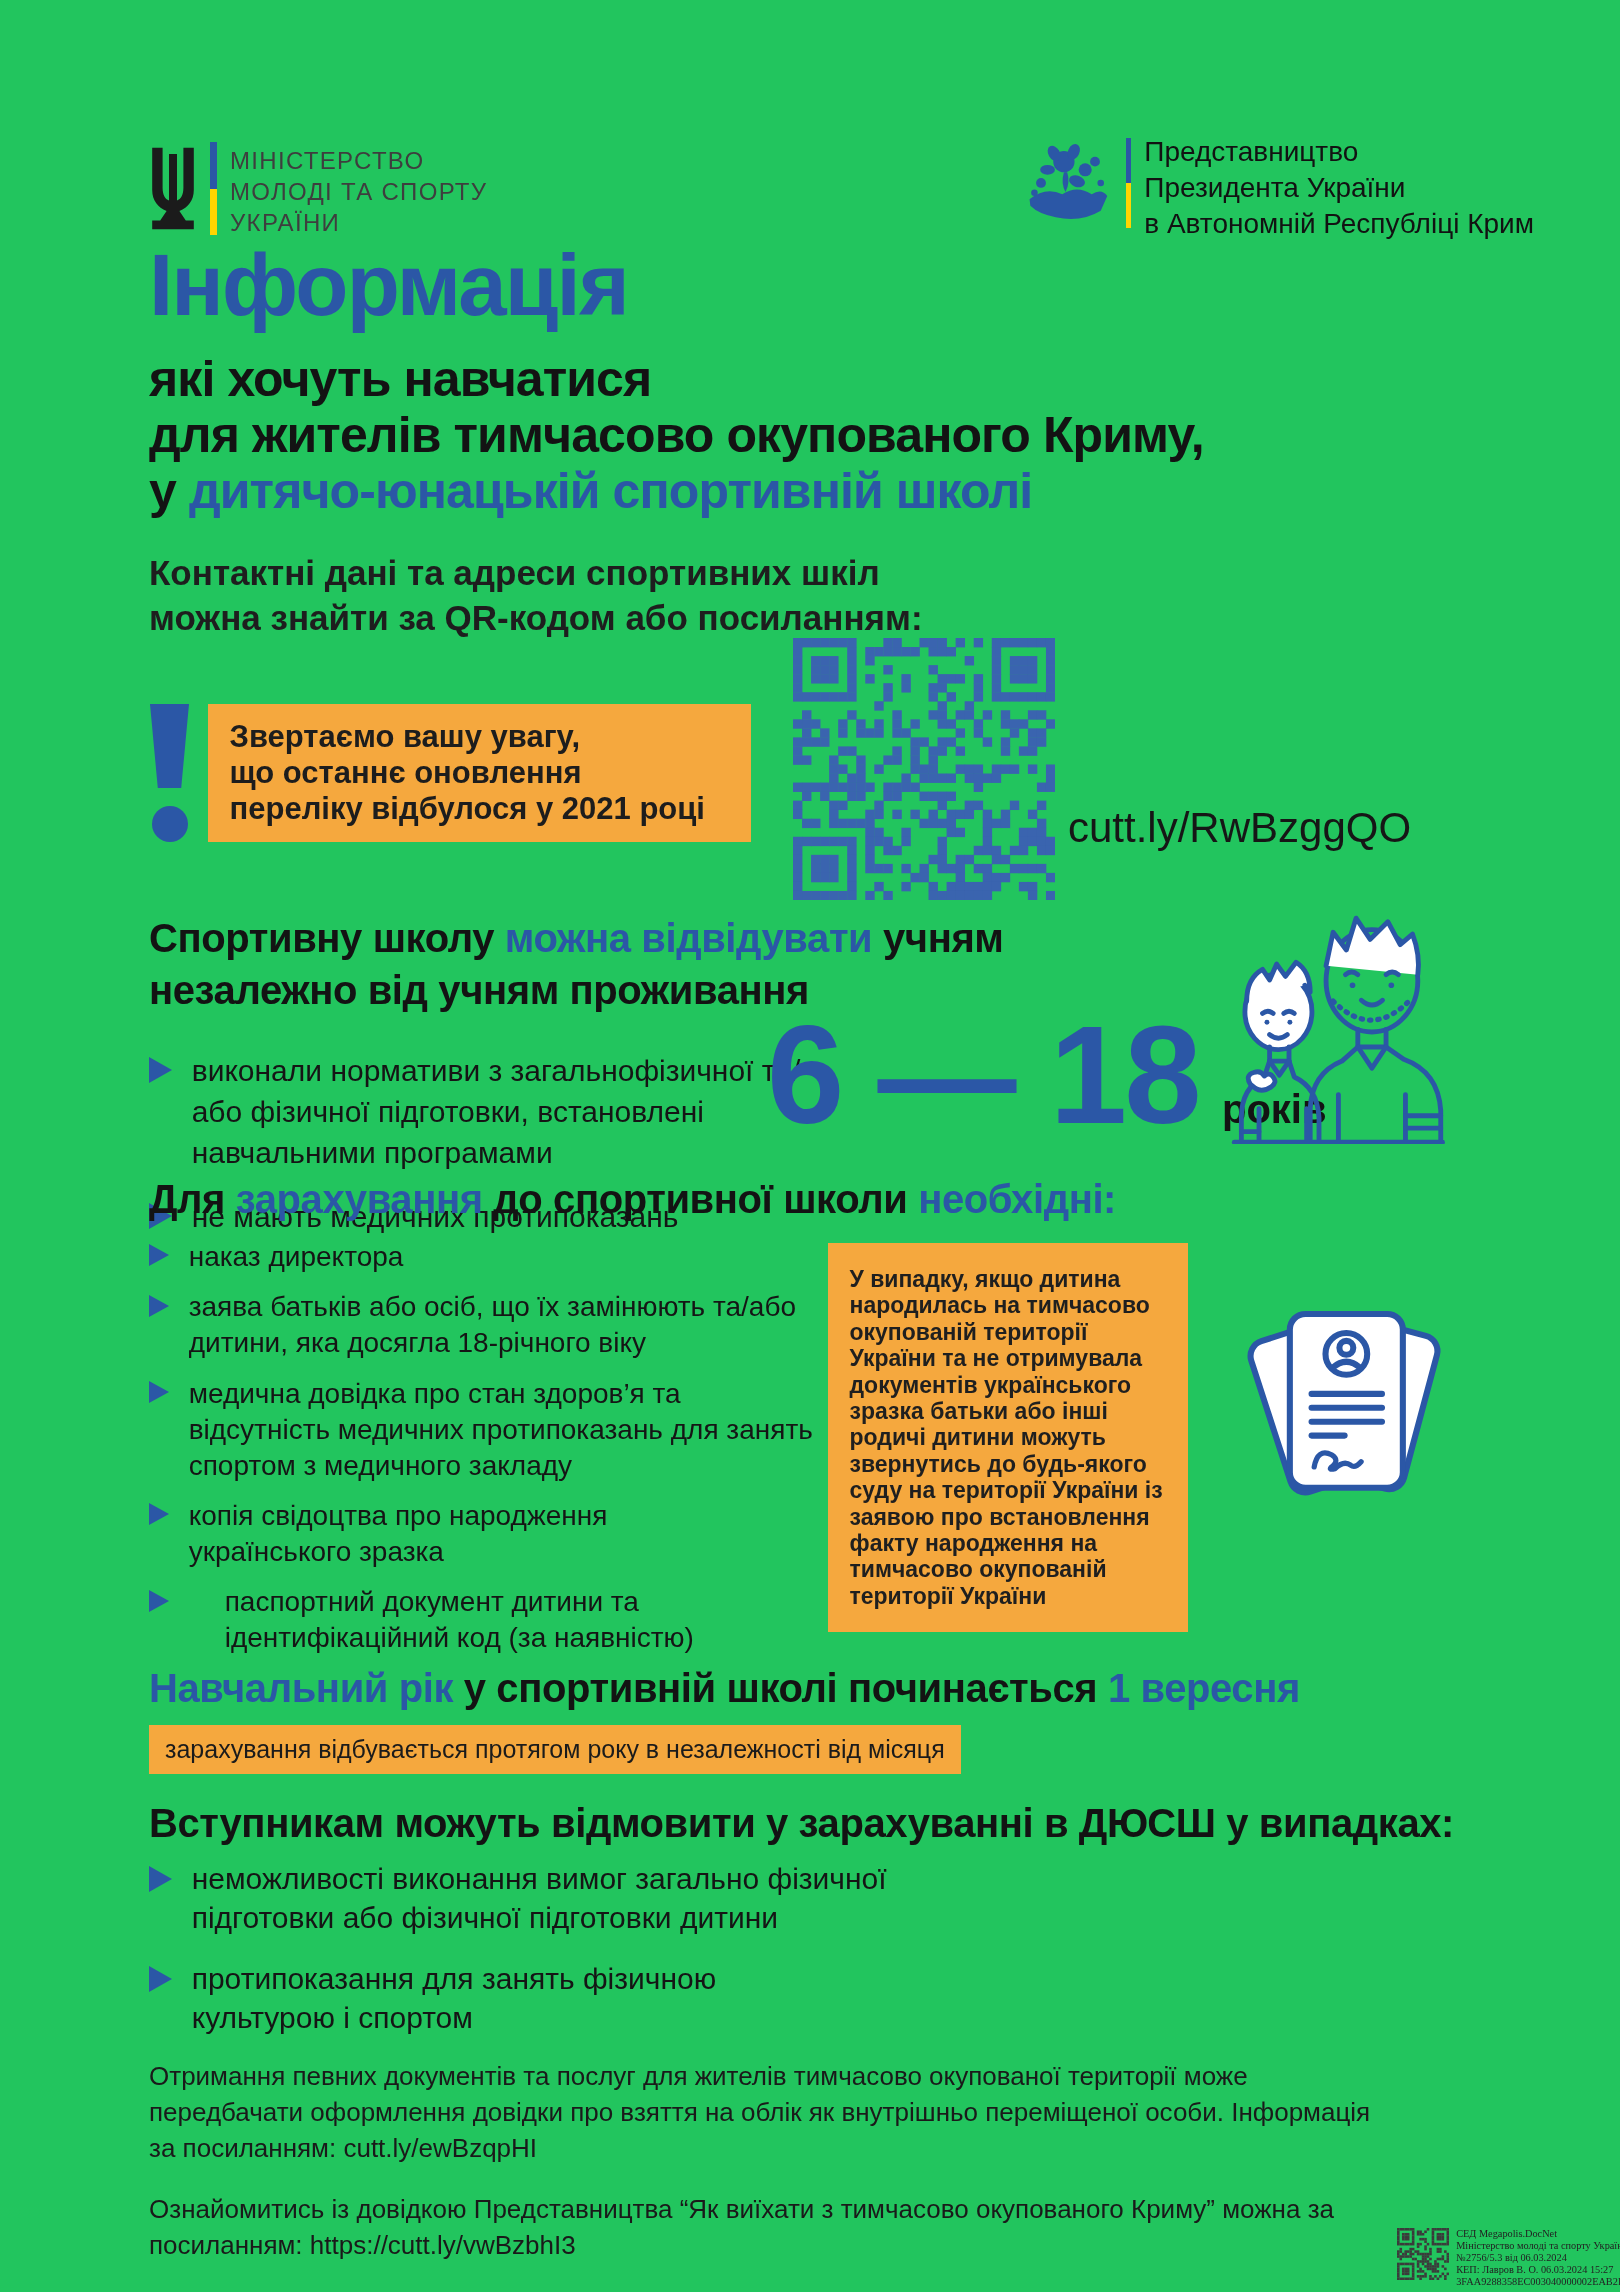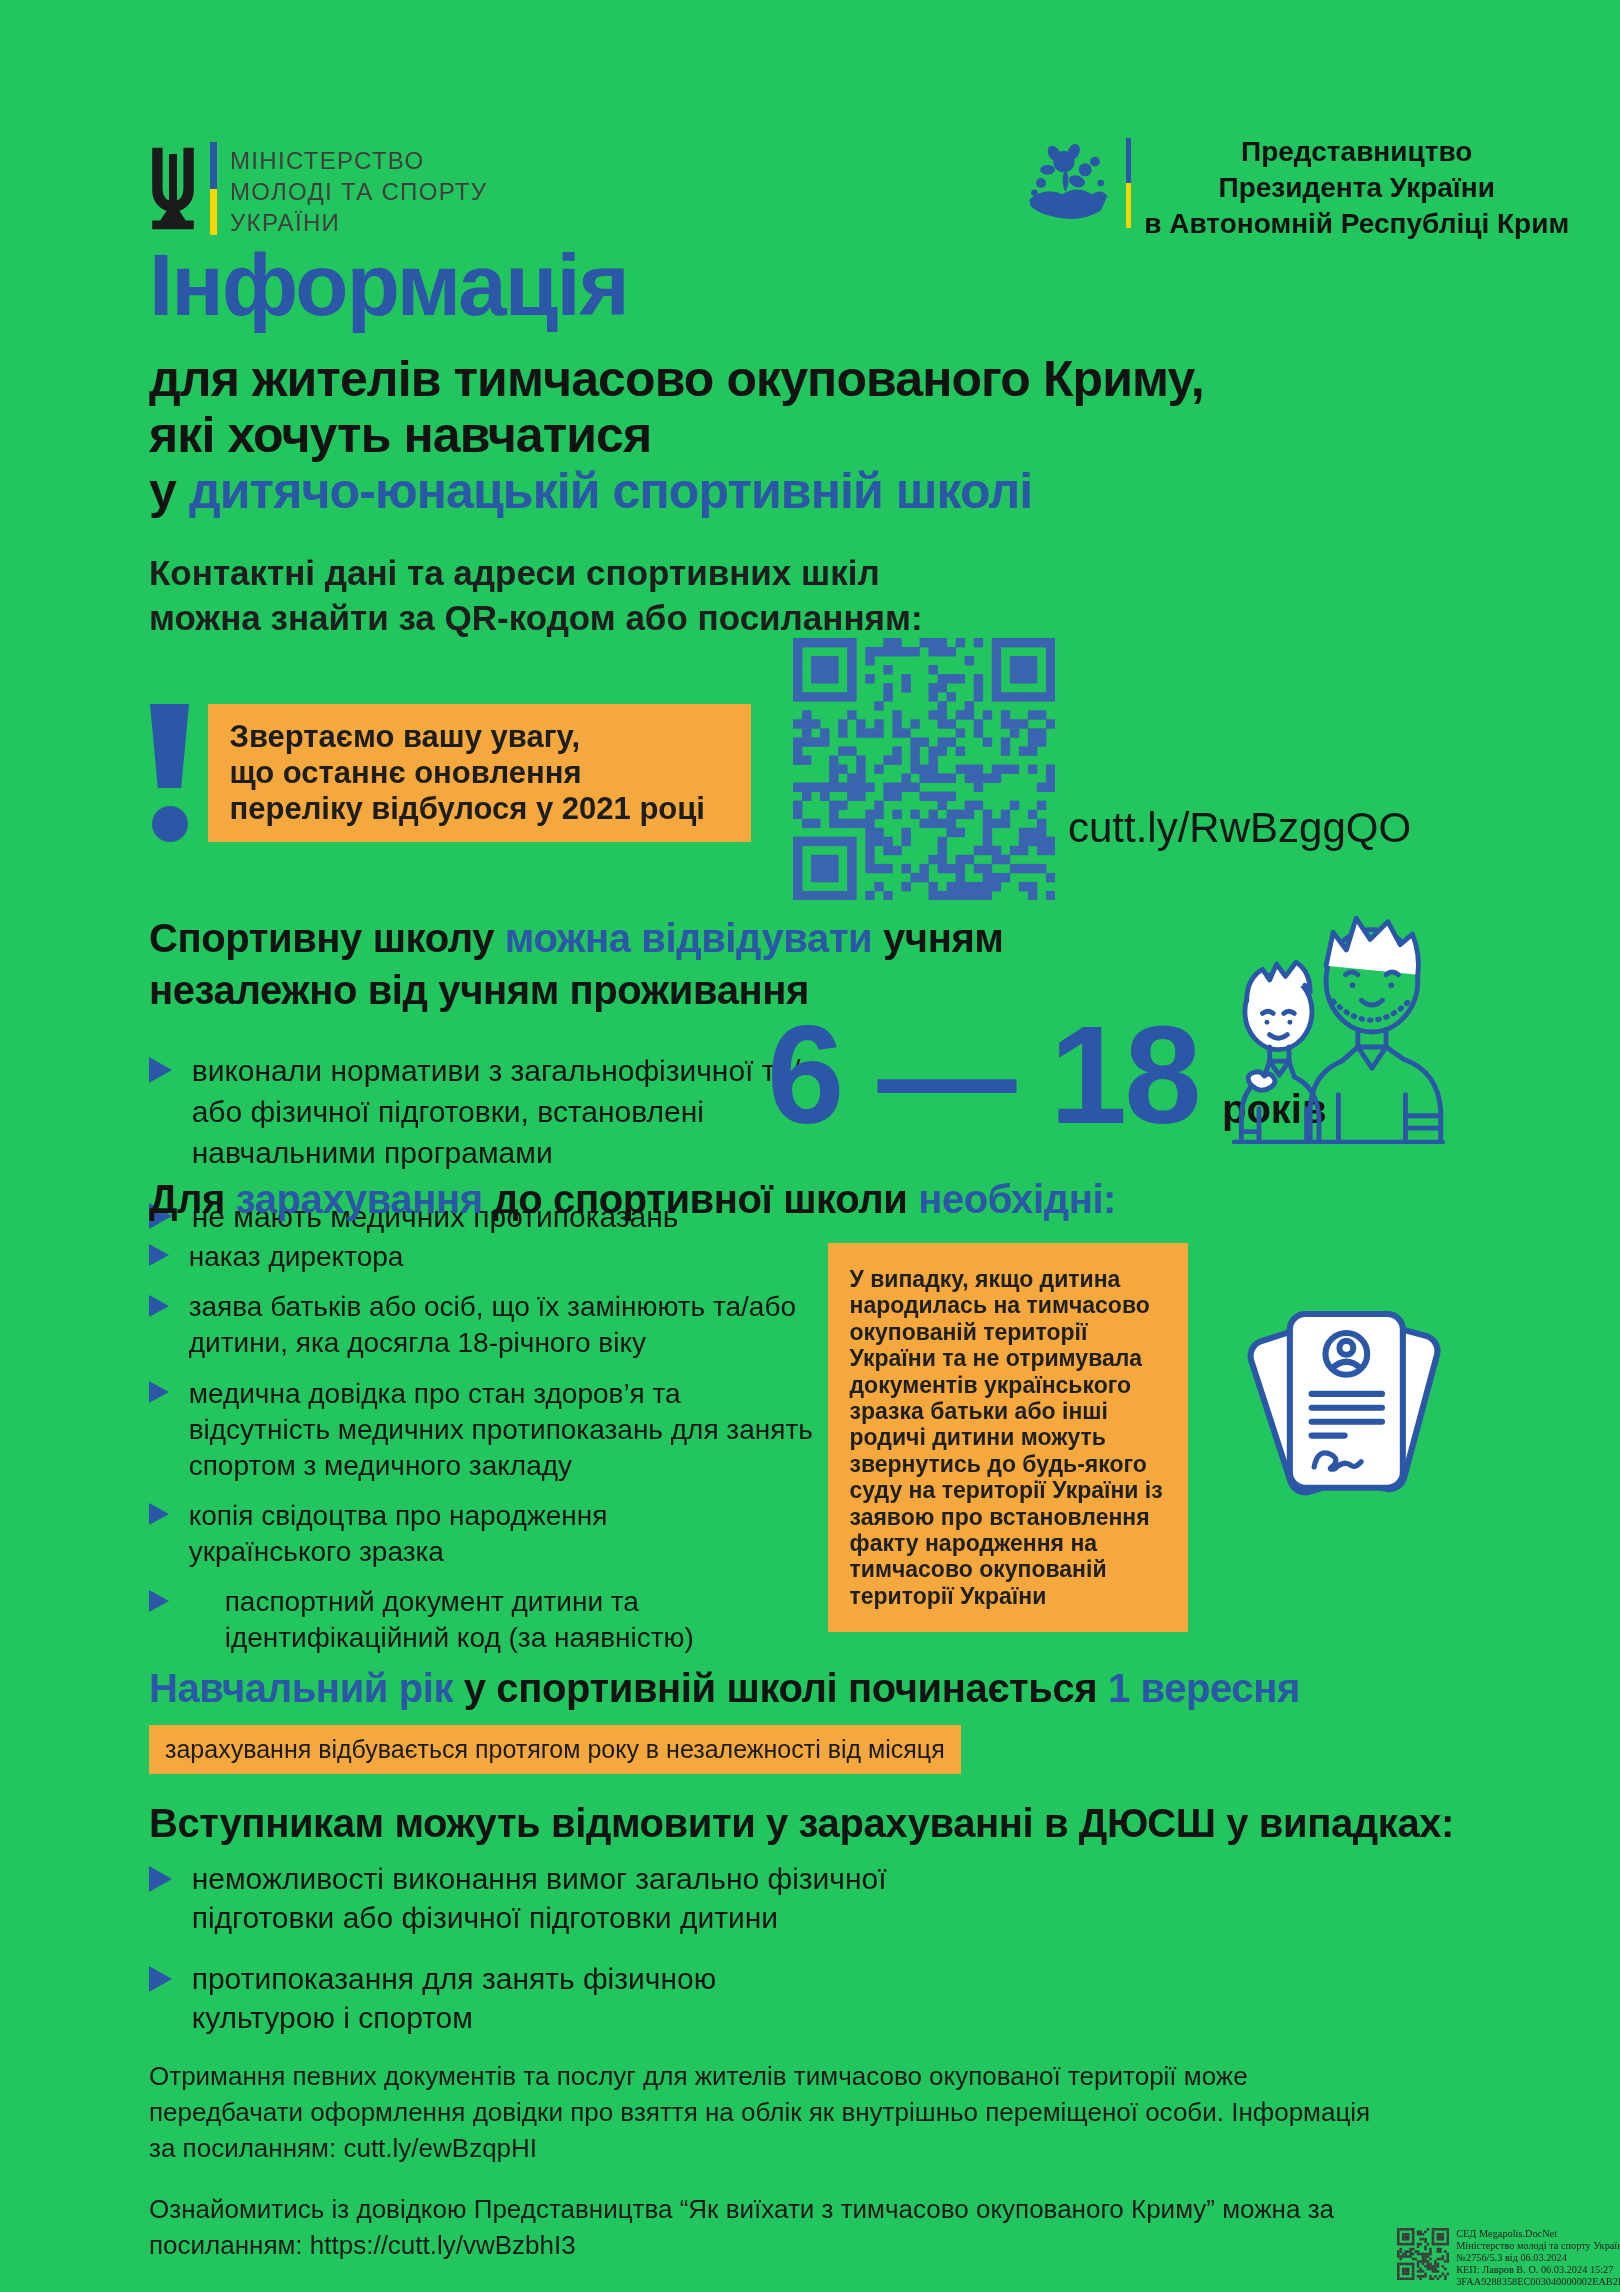--- a/index.html
+++ b/index.html
@@ -9,21 +9,21 @@
     margin:0 auto;
   }
   .abs{position:absolute;}
   .blue{color:#2B57A6;}
   
   .logo-row{display:flex;gap:13.4px;align-items:flex-start;}
   .flagbar{width:6.3px;height:93px;display:flex;flex-direction:column;flex:none;}
   .flagbar .b{flex:1;background:#2B57A6;}
   .flagbar .y{flex:1;background:#FFD500;}
   .ministry-text{font-size:24px;line-height:31px;letter-spacing:1.3px;color:#3E3E3E;padding-top:2.7px;}
-  .repr-text{font-size:28px;line-height:36px;font-weight:700;color:#121212;text-align:center;}
+  .repr-text{font-size:28px;line-height:36px;font-weight:400;color:#121212;}
   
   .h1{font-size:87px;font-weight:800;letter-spacing:-1.8px;color:#2B57A6;}
   .title-sub{font-size:50px;font-weight:700;line-height:56px;color:#131313;letter-spacing:-0.9px;}
   .intro{font-size:35px;font-weight:600;line-height:45px;color:#1E1E1E;}
   
   .excl-bar{width:39px;height:84px;background:#2B57A6;clip-path:polygon(0 0,100% 0,80% 100%,20% 100%);}
   .excl-dot{width:36px;height:36px;border-radius:50%;background:#2B57A6;margin:18px auto 0 auto;}
   .orange-box{background:#F5A83E;}
   .attention-text{padding:15px 0 0 21.5px;font-size:31px;line-height:36px;font-weight:600;color:#1D1D1D;}
   .qr-link{font-size:42px;color:#161616;}
@@ -95,22 +95,22 @@
       </span>
     <div class="repr-text">
       <div>Представництво</div>
       <div>Президента України</div>
       <div>в Автономній Республіці Крим</div>
     </div>
   </div>
 
   <div class="abs h1" style="left:149px;top:235px;">Інформація</div>
   <div class="abs title-sub" style="left:149px;top:351px;">
+    <div>які хочуть навчатися</div>
     <div>для жителів тимчасово окупованого Криму,</div>
-    <div>які хочуть навчатися</div>
     <div><span>у </span><span class="blue">дитячо-юнацькій спортивній школі</span></div>
   </div>
 
   <div class="abs intro" style="left:149px;top:550px;">
     <div>Контактні дані та адреси спортивних шкіл</div>
     <div>можна знайти за QR-кодом або посиланням:</div>
   </div>
 
   <div class="abs" style="left:150px;top:704px;width:39px;">
     <div class="excl-bar"></div>

